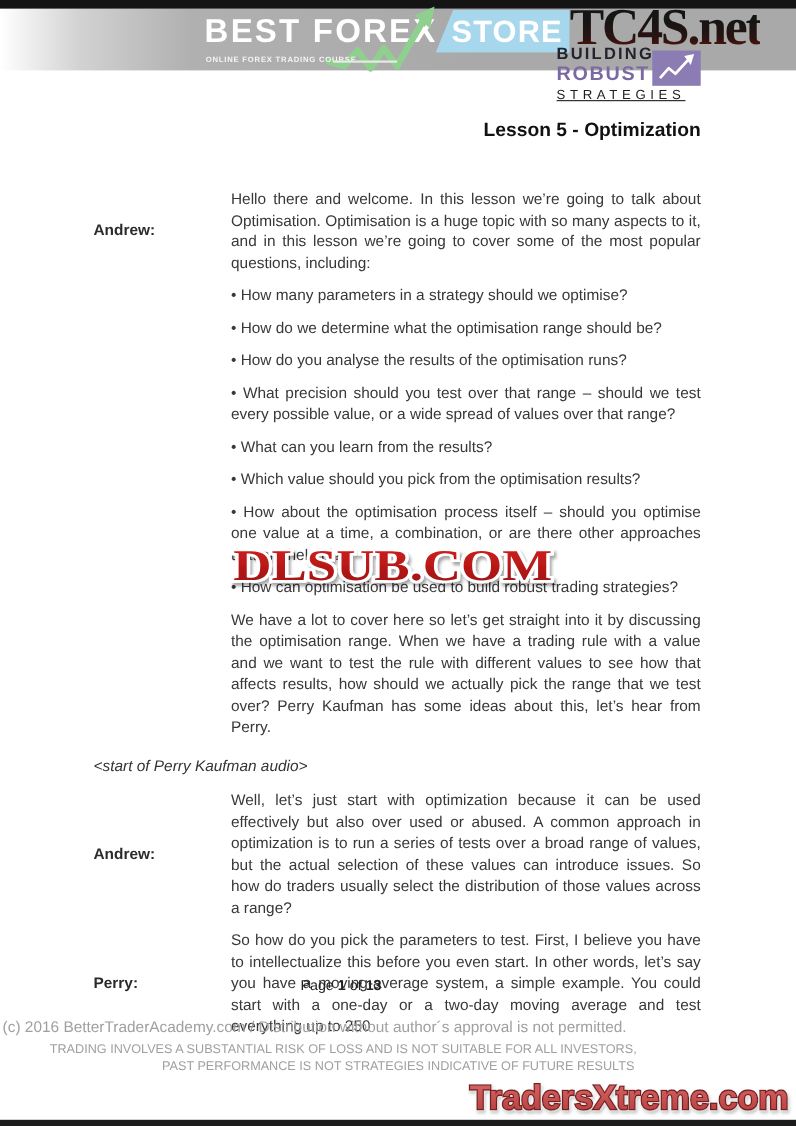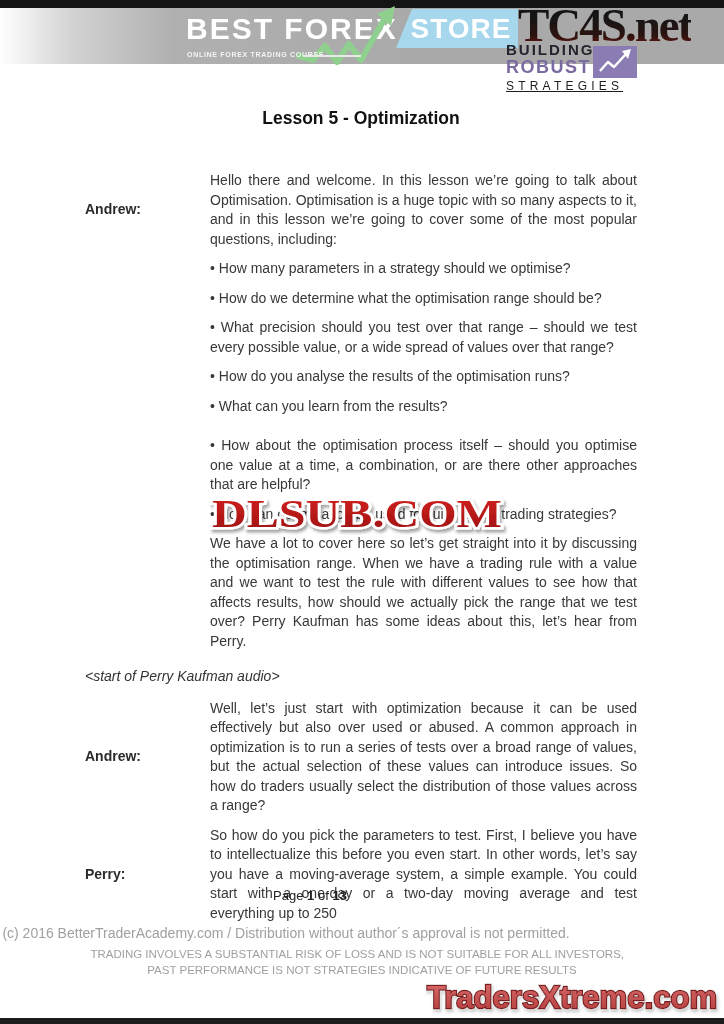--- a/index.html
+++ b/index.html
@@ -29,33 +29,33 @@
     transform:scaleY(1.0);}
   .brand-icon{position:absolute;left:593px;top:46px;width:44px;height:32px;background:#8b7cb3;}
   .brand-building{position:absolute;left:506px;top:41px;font-size:15px;font-weight:bold;
     color:#23232e;letter-spacing:2px;}
   .brand-robust{position:absolute;left:506px;top:57px;font-size:18px;font-weight:bold;
     color:#7b6aa2;letter-spacing:1.5px;}
   .brand-strategies{position:absolute;left:506px;top:79px;font-size:12px;font-weight:500;
     color:#1d1d1d;letter-spacing:4.2px;text-decoration:underline;}
   
   .content{position:absolute;left:85px;top:0;width:552px;}
-  .title{margin:0;padding-top:108px;text-align:center;font-size:17.5px;font-weight:bold;
+  .title{margin:0;padding-top:108px;text-align:right;font-size:17.5px;font-weight:bold;
     color:#111111;margin-bottom:42px;}
   .row{display:flex;margin-bottom:10px;align-items:center;}
   .speaker{flex:0 0 125px;font-weight:bold;color:#2b2b2b;font-size:14px;line-height:19.5px;}
   .ptext{flex:1;text-align:justify;font-size:14px;line-height:19.5px;color:#383838;}
   .note{font-style:italic;font-size:14px;color:#333333;margin:16px 0 12px 0;line-height:19.5px;}
   
   .page-num{position:absolute;left:0;top:888px;width:620px;text-align:center;
     font-size:13px;color:#222222;}
   .page-num b{font-weight:bold;}
   .copyright{position:absolute;left:0;top:925px;width:572px;text-align:center;
     font-size:14px;color:#a0a0a0;}
-  .disclaimer1{position:absolute;left:0;top:948px;width:624px;text-align:right;
+  .disclaimer1{position:absolute;left:0;top:948px;width:624px;text-align:center;
     font-size:11.5px;color:#a0a0a0;}
   .disclaimer2{position:absolute;left:0;top:964px;width:724px;text-align:center;
     font-size:11.5px;color:#a0a0a0;}
   .bottom-bar{position:absolute;left:0;bottom:0;width:724px;height:6px;background:#1c1c1c;}
   
   .wm-center{position:absolute;left:204px;top:488px;}
   .wm-bottom{position:absolute;left:422px;top:975px;}
 </style>
 </head>
 <body>
@@ -101,32 +101,33 @@
     <div class="row">
       <div class="speaker"></div>
       <div class="ptext">• How many parameters in a strategy should we optimise?</div>
     </div>
     <div class="row">
       <div class="speaker"></div>
       <div class="ptext">• How do we determine what the optimisation range should be?</div>
     </div>
     <div class="row">
       <div class="speaker"></div>
-      <div class="ptext">• What precision should you test over that range – should we test every possible value, or a wide spread of values over that range?</div>
+      <div class="ptext">• How do you analyse the results of the optimisation runs?</div>
     </div>
     <div class="row">
       <div class="speaker"></div>
-      <div class="ptext">• How do you analyse the results of the optimisation runs?</div>
+      <div class="ptext">• What precision should you test over that range – should we test every possible value, or a wide spread of values over that range?</div>
     </div>
     <div class="row">
       <div class="speaker"></div>
       <div class="ptext">• What can you learn from the results?</div>
     </div>
     <div class="row">
       <div class="speaker"></div>
+      <div class="ptext">• Which value should you pick from the optimisation results?</div>
     </div>
     <div class="row">
       <div class="speaker"></div>
       <div class="ptext">• How about the optimisation process itself – should you optimise one value at a time, a combination, or are there other approaches that are helpful?</div>
     </div>
     <div class="row">
       <div class="speaker"></div>
       <div class="ptext">• How can optimisation be used to build robust trading strategies?</div>
     </div>
     <div class="row">

